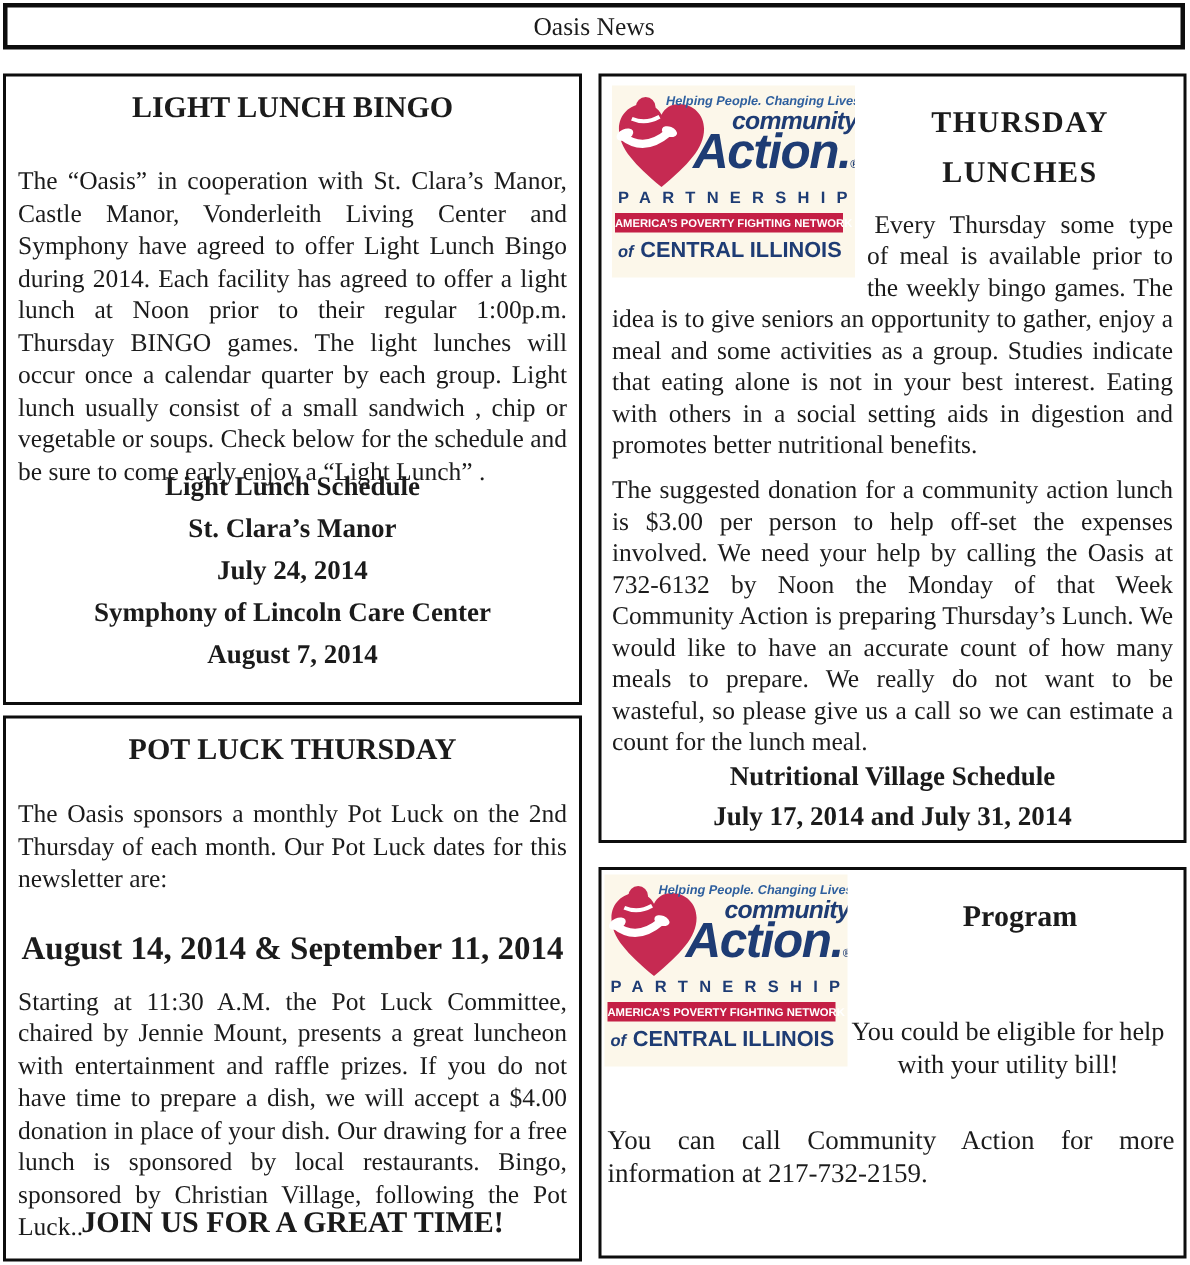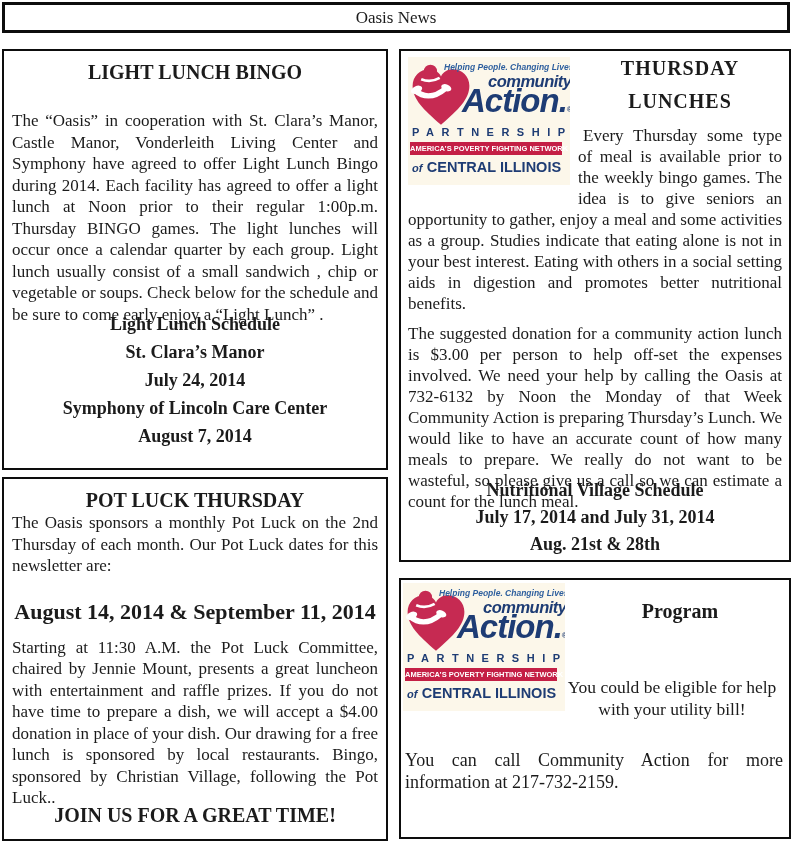--- a/index.html
+++ b/index.html
@@ -25,27 +25,27 @@
   .sched div + div { margin-top:8px; }
   
   #light-lunch-box { left:2px;  top:49px;  width:386px; height:421px; padding:4px 8px; }
   #pot-luck-box    { left:2px;  top:477px; width:386px; height:364px; padding:4px 8px; }
   #thursday-box    { left:399px;top:49px;  width:392px; height:513px; padding:4px 7px; }
   #cooling-box     { left:399px;top:578px; width:392px; height:261px; padding:4px 6px; }
   
   #light-lunch-box .justified { margin-top:26px; }
   #light-lunch-sched { bottom:22px; }
   
-  #pot-luck-box .intro { margin-top:0; }
+  #pot-luck-box .intro { margin-top:20px; }
   .dates-line { font-size:22px; font-weight:bold; text-align:center; margin-top:22px; }
   #pot-luck-box .pl-body { margin-top:12px; }
   .pl-footer { position:absolute; left:0; right:0; bottom:12px; font-size:20px; font-weight:bold; text-align:center; }
   
   #thursday-box .justified { line-height:21px; }
-  .th-title { font-size:20px; font-weight:bold; text-align:center; letter-spacing:1px; margin-top:2px; }
+  .th-title { font-size:20px; font-weight:bold; text-align:center; letter-spacing:1px; margin-top:16px; }
   .th-title2 { margin-top:10px; }
   .th-p1 { margin-top:12px; text-indent:5px; }
   .th-p2 { margin-top:9px; }
   #thursday-sched { bottom:6px; }
   #thursday-sched div + div { margin-top:7px; }
   
   .cool-title { position:absolute; left:178px; right:8px; top:9px; font-size:20px; font-weight:bold; text-align:center; }
   .cool-title-line2 { margin-top:11px; }
   .cool-eligible { position:absolute; left:160px; right:6px; top:96px; font-size:17.5px; line-height:22px; text-align:center; }
   .cool-contact { position:absolute; left:4px; right:6px; top:170px; font-size:18px; line-height:21.5px; text-align:justify; }
@@ -117,21 +117,20 @@
     <div class="ca-network">AMERICA’S POVERTY FIGHTING NETWORK</div>
     <div class="ca-region"><span class="of">of</span> <span class="rg">CENTRAL ILLINOIS</span></div>
   </div>
   <div class="th-title">THURSDAY</div>
   <div class="th-title th-title2">LUNCHES</div>
   <p class="justified th-p1">Every Thursday some type of meal is available prior to the weekly bingo games. The idea is to give seniors an opportunity to gather, enjoy a meal and some activities as a group. Studies indicate that eating alone is not in your best interest. Eating with others in a social setting aids in digestion and promotes better nutritional benefits.</p>
   <p class="justified th-p2">The suggested donation for a community action lunch is $3.00 per person to help off-set the expenses involved. We need your help by calling the Oasis at 732-6132 by Noon the Monday of that Week Community Action is preparing Thursday’s Lunch. We would like to have an accurate count of how many meals to prepare. We really do not want to be wasteful, so please give us a call so we can estimate a count for the lunch meal.</p>
   <div class="sched" id="thursday-sched">
     <div>Nutritional Village Schedule</div>
     <div>July 17, 2014 and July 31, 2014</div>
-    <div>Aug. 21st &amp; 28th</div>
   </div>
 </div>
 
 <div class="frame" id="cooling-box">
   <div class="ca-logo logo-abs">
     <svg class="heart-svg" viewBox="0 0 100 100">
       <path style="fill:var(--heart)" d="M50 92 C23 69 7 53 7 33 C7 19 18 8 32 8 C40 8 47 12 50 19 C53 12 60 8 68 8 C82 8 93 19 93 33 C93 53 77 69 50 92 Z"></path>
       <circle style="fill:var(--heart)" cx="34" cy="11" r="10"></circle>
       <path d="M20 23 Q34 29 48 21" stroke="#ffffff" stroke-width="4" fill="none"></path>
       <path d="M10 40 Q32 58 57 37" stroke="#ffffff" stroke-width="8" fill="none"></path>

